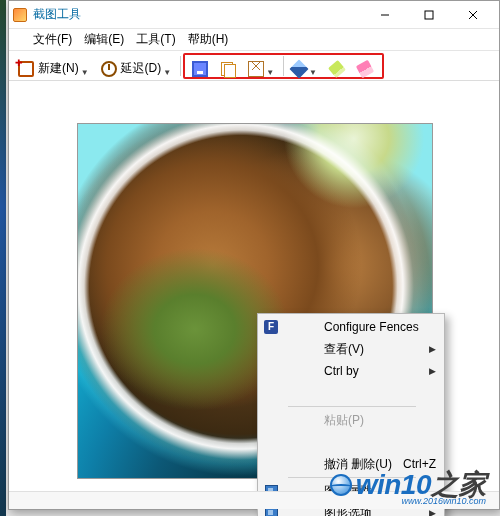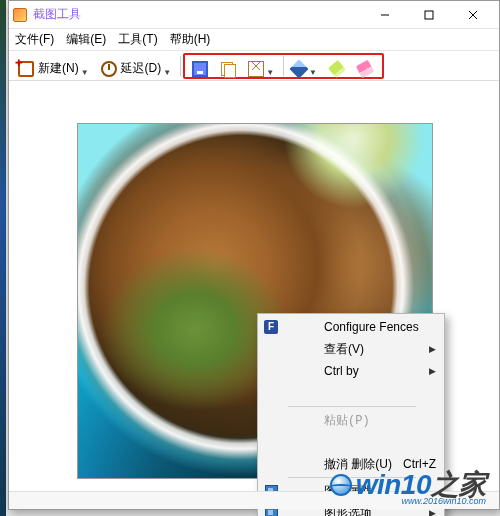--- a/index.html
+++ b/index.html
@@ -30,30 +30,30 @@
     display: flex; align-items: center;
     padding: 0 4px;
     border-bottom: 1px solid #e5e5e5;
   }
   .titlebar .app-icon {
     width:14px; height:14px; margin-right:6px;
     background: linear-gradient(135deg,#ff8a3c,#ffd56b);
     border-radius:2px;
     border:1px solid #c96a12;
   }
-  .titlebar .title { flex:0 0 auto; color:#8b5cf6; }
+  .titlebar .title { flex:0 0 auto; color:#0369a1; }
   .titlebar .spacer { flex:1; }
   .win-btn {
     width:44px; height:26px; display:flex; align-items:center; justify-content:center;
     color:#444;
   }
   .win-btn svg { width:10px; height:10px; }
   .menubar {
     height:22px; display:flex; align-items:center;
-    padding: 0 6px;
+    padding: 0 24px;
     border-bottom:1px solid #e5e5e5;
     color:#000;
     text-align:center;
   }
   .menubar span { margin-right:12px; }
   .toolbar {
     height:30px; display:flex; align-items:center;
     padding:0 4px;
     border-bottom:1px solid #dcdcdc;
     background:#fff;
@@ -125,21 +125,21 @@
     border:1px solid #b7b7b7;
     box-shadow: 4px 4px 8px rgba(0,0,0,0.3);
     padding:2px;
     font-size:12px;
     color:#000;
   }
   .ctx .row {
     height:22px; display:flex; align-items:center;
     padding:0 6px 0 2px;
   }
-  .ctx .row.dis { color:#9e9e9e;font-family:Liberation Mono, monospace; }
+  .ctx .row.dis { color:#9e9e9e; }
   .ctx .ic { width:18px; height:16px; display:flex; align-items:center; justify-content:center; margin-right:8px; flex:0 0 18px; }
   .ctx .lbl { flex:1; white-space:nowrap;margin-left:36px; }
   .ctx .sc { color:#000; }
   .ctx .sub { margin-left:6px; color:#333; font-size:9px; }
   .ctx hr { border:0; border-top:1px solid #d0d0d0; margin:2px 26px 2px 28px; }
   .ic-f{width:14px;height:14px;background:#2b4c9c;color:#fff;border-radius:2px;font-size:10px;line-height:14px;text-align:center;font-weight:bold;}
   .ic-gfx{width:13px;height:13px;background:#3a7cc8;border:1px solid #1c4d8a;position:relative;}
   .ic-gfx::after{content:"";position:absolute;left:2px;top:2px;width:5px;height:5px;background:#9ec4ec;}
   
   .wm {

